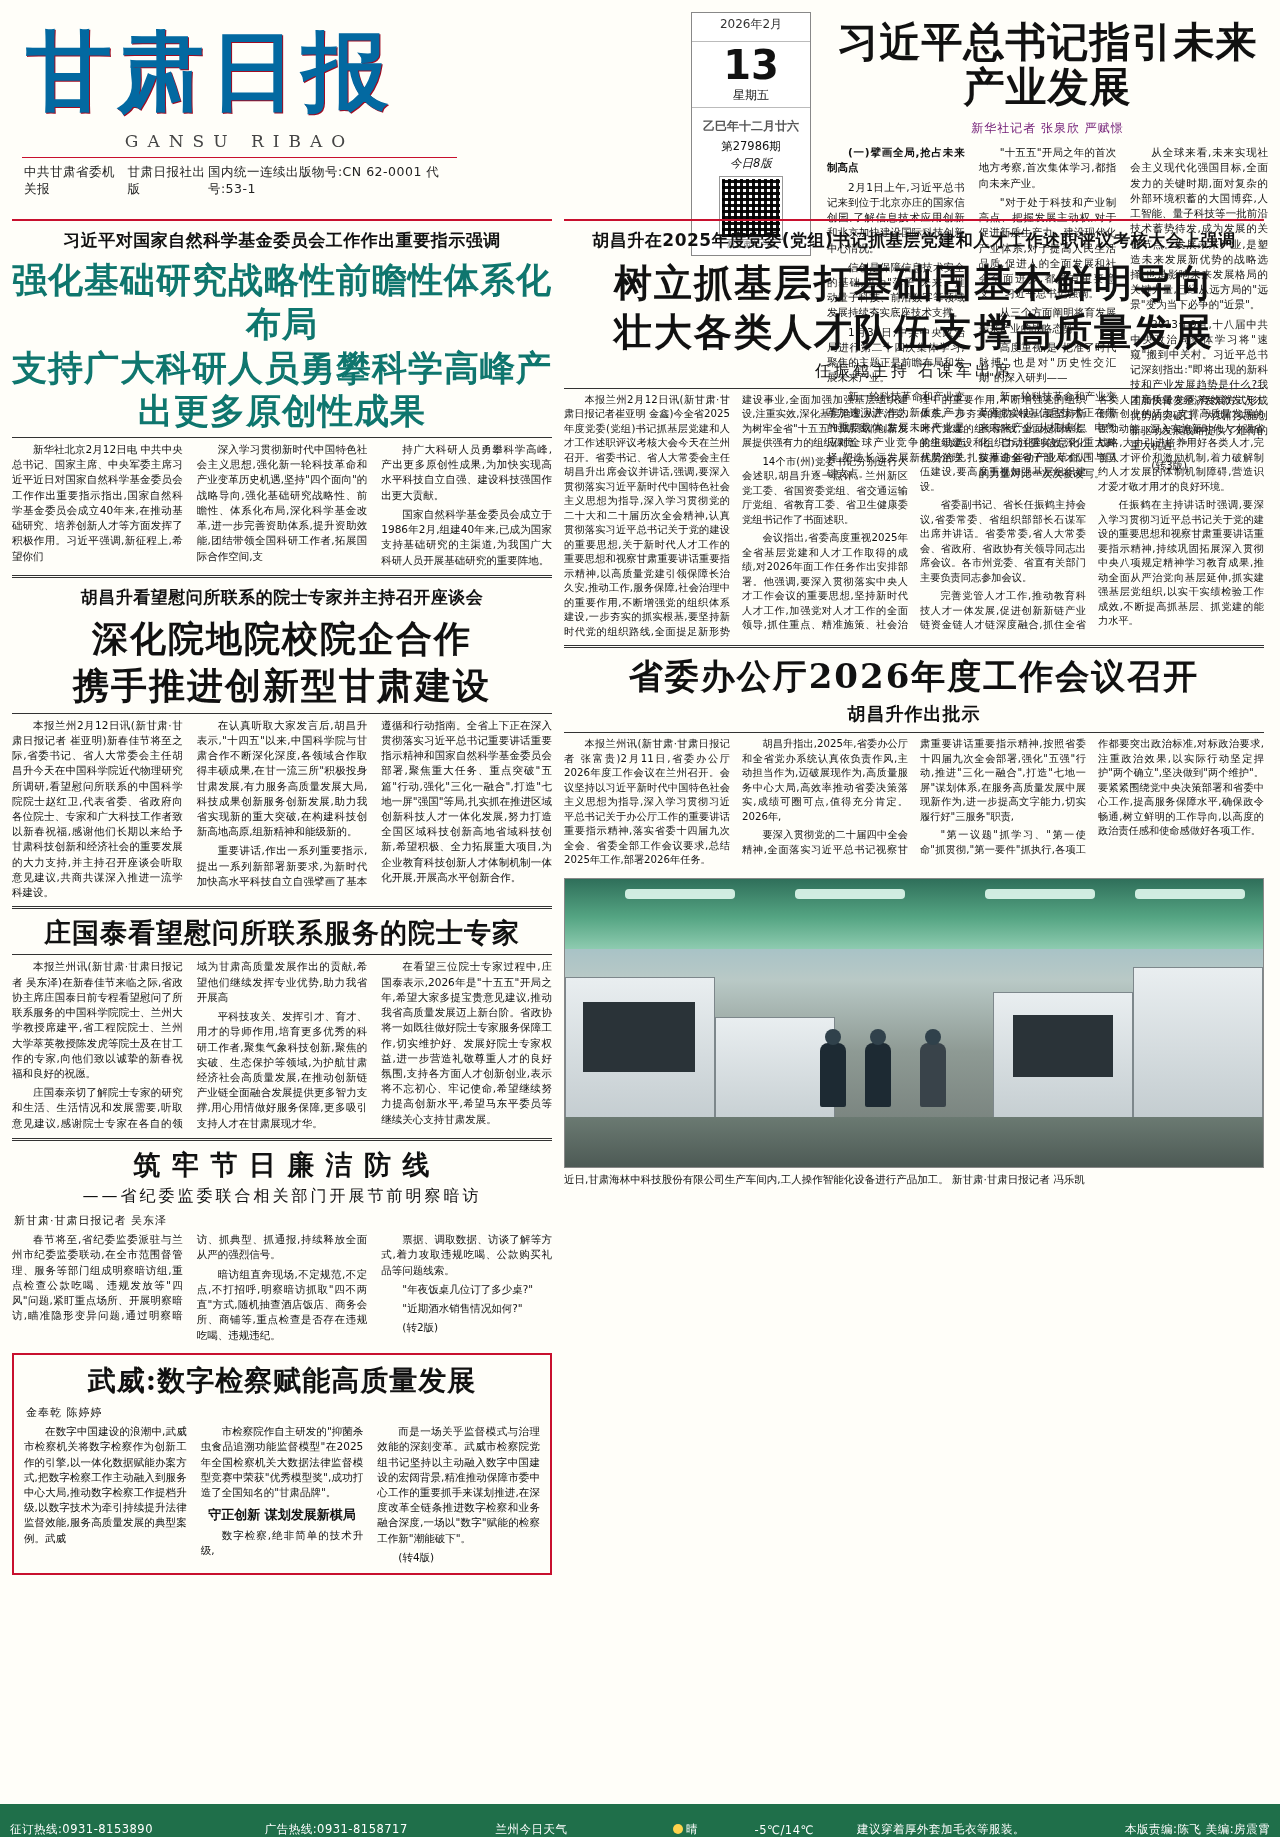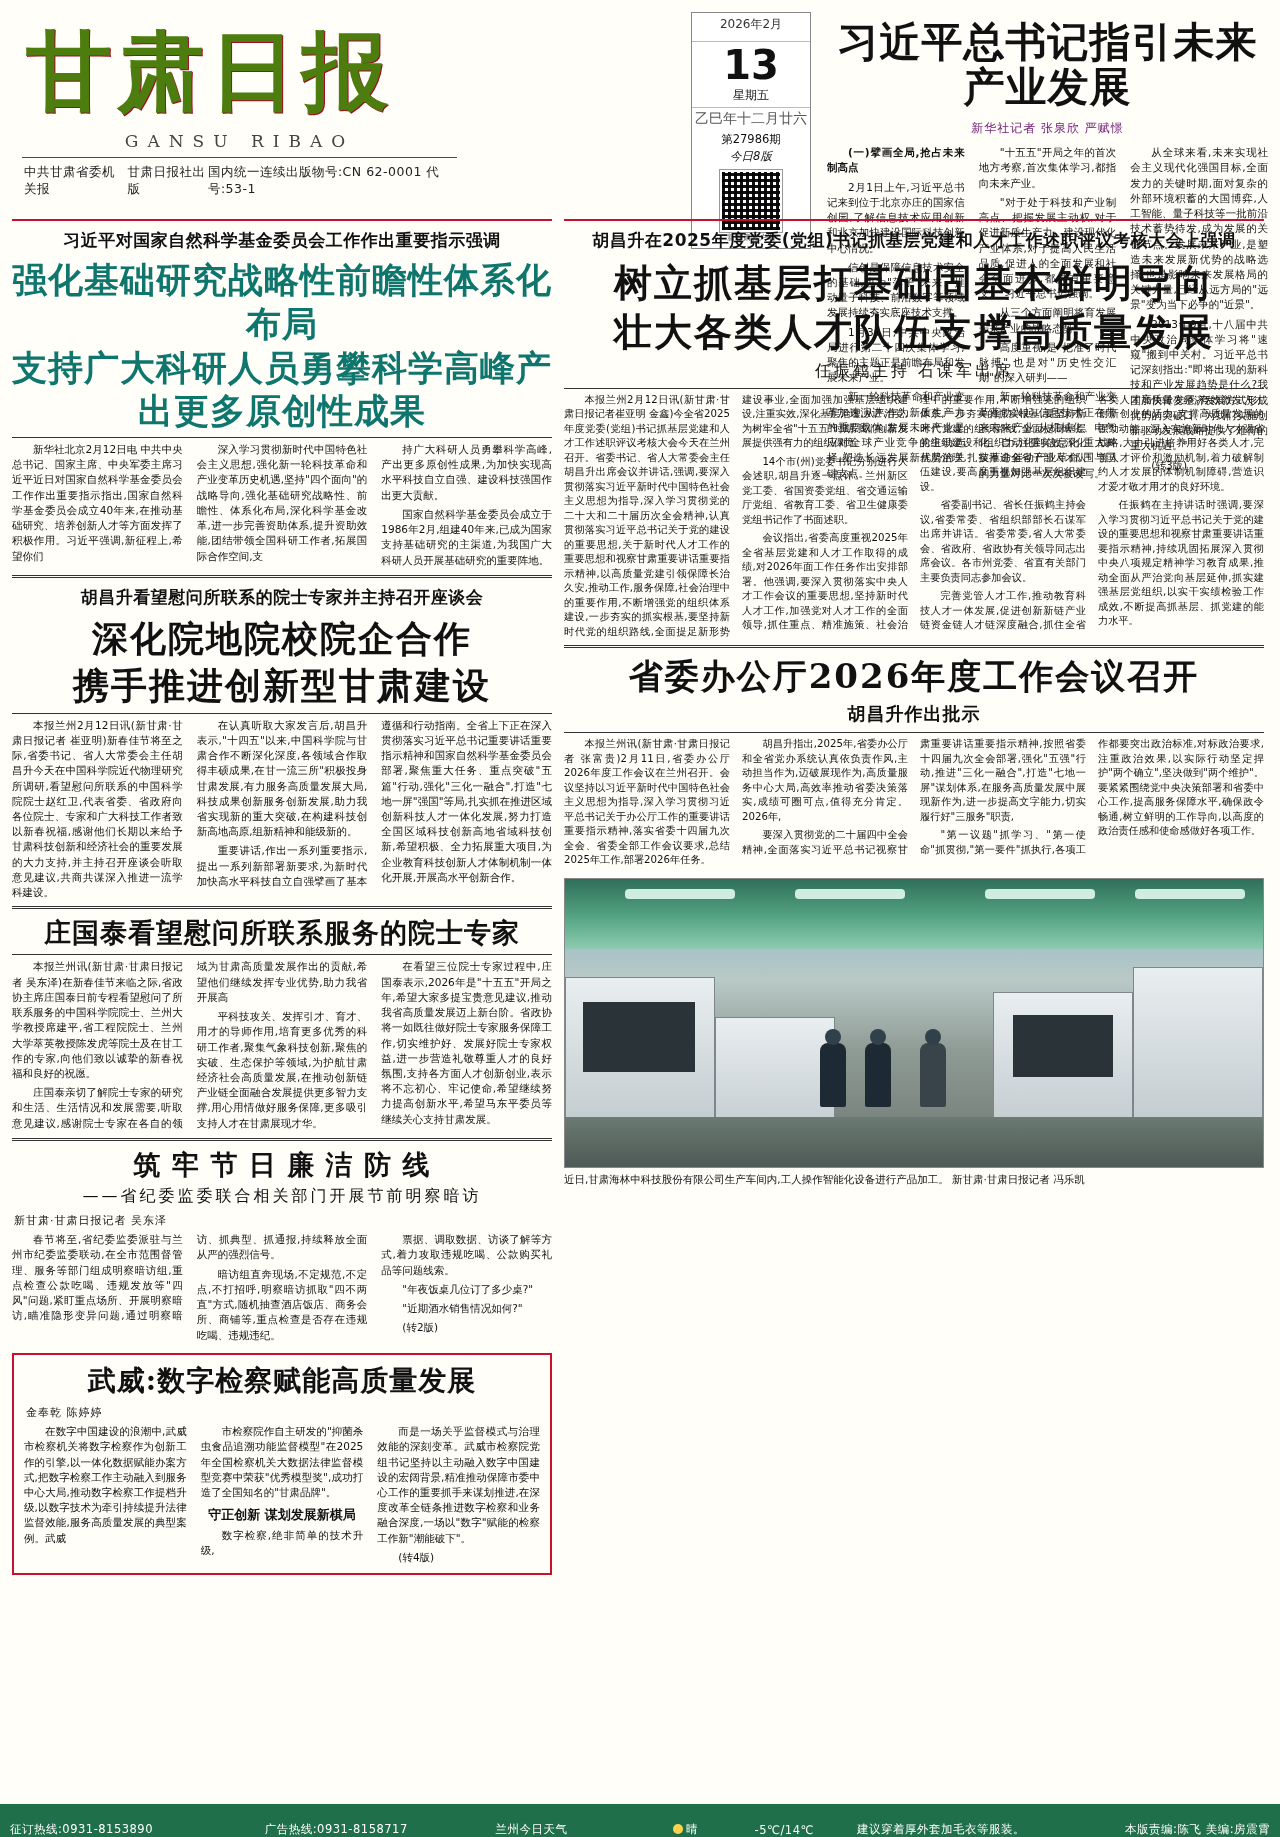--- a/index.html
+++ b/index.html
@@ -15,21 +15,21 @@
   .page { position:relative; width:1280px; height:1837px; padding:8px 12px; }
 
   
   .masthead { display:flex; align-items:flex-start; height:205px; }
   .mast-left { width:455px; position:relative; }
   .mast-title {
     font-family:"DejaVu Serif","Liberation Serif",serif;
     font-weight:bold;
     font-size:86px;
     letter-spacing:6px;
-    color:#4d7c0f;
+    color:#0369a1;
     line-height:1.15;
     margin:14px 0 0 14px;
     text-shadow:1px 1px 0 #a00c22;
   }
   .mast-pinyin {
     text-align:center;
     letter-spacing:9px;
     font-size:17px;
     color:#444;
     margin-top:10px;
@@ -43,21 +43,21 @@
   }
   .mast-mid { width:350px; padding-top:4px; }
   .mast-date-box {
     width:120px; border:1px solid #888; text-align:center; padding:3px 0 5px 0;
     background:#fff;
     margin-left:4px;
   }
   .md-ym { font-size:12px; color:#333; border-bottom:1px solid #bbb; padding-bottom:8px;}
   .md-day { font-size:40px; font-weight:bold; line-height:1; margin:3px 0 2px 0;}
   .md-wk { font-size:12px; }
-  .md-lunar { font-size:14px; color:#555; border-top:1px solid #bbb; margin-top:3px; padding-top:2px;}
+  .md-lunar { font-size:12px; color:#555; border-top:1px solid #bbb; margin-top:3px; padding-top:10px;font-weight:bold;}
   .md-issue { font-size:11.5px; margin-top:4px; }
   .md-pages { font-size:11.5px; margin-top:2px;font-style:italic;}
   .qr { width:62px; height:62px; margin:6px auto 0 auto; background:
       repeating-linear-gradient(0deg,#111 0 3px,#fff 3px 6px),
       repeating-linear-gradient(90deg,#111 0 3px,transparent 3px 6px);
       background-blend-mode:multiply; border:2px solid #fff; outline:1px solid #999;}
   .qr-cap { font-size:8px; text-align:center; color:#555; }
 
   
   .top-right { flex:1; padding-left:10px; }

